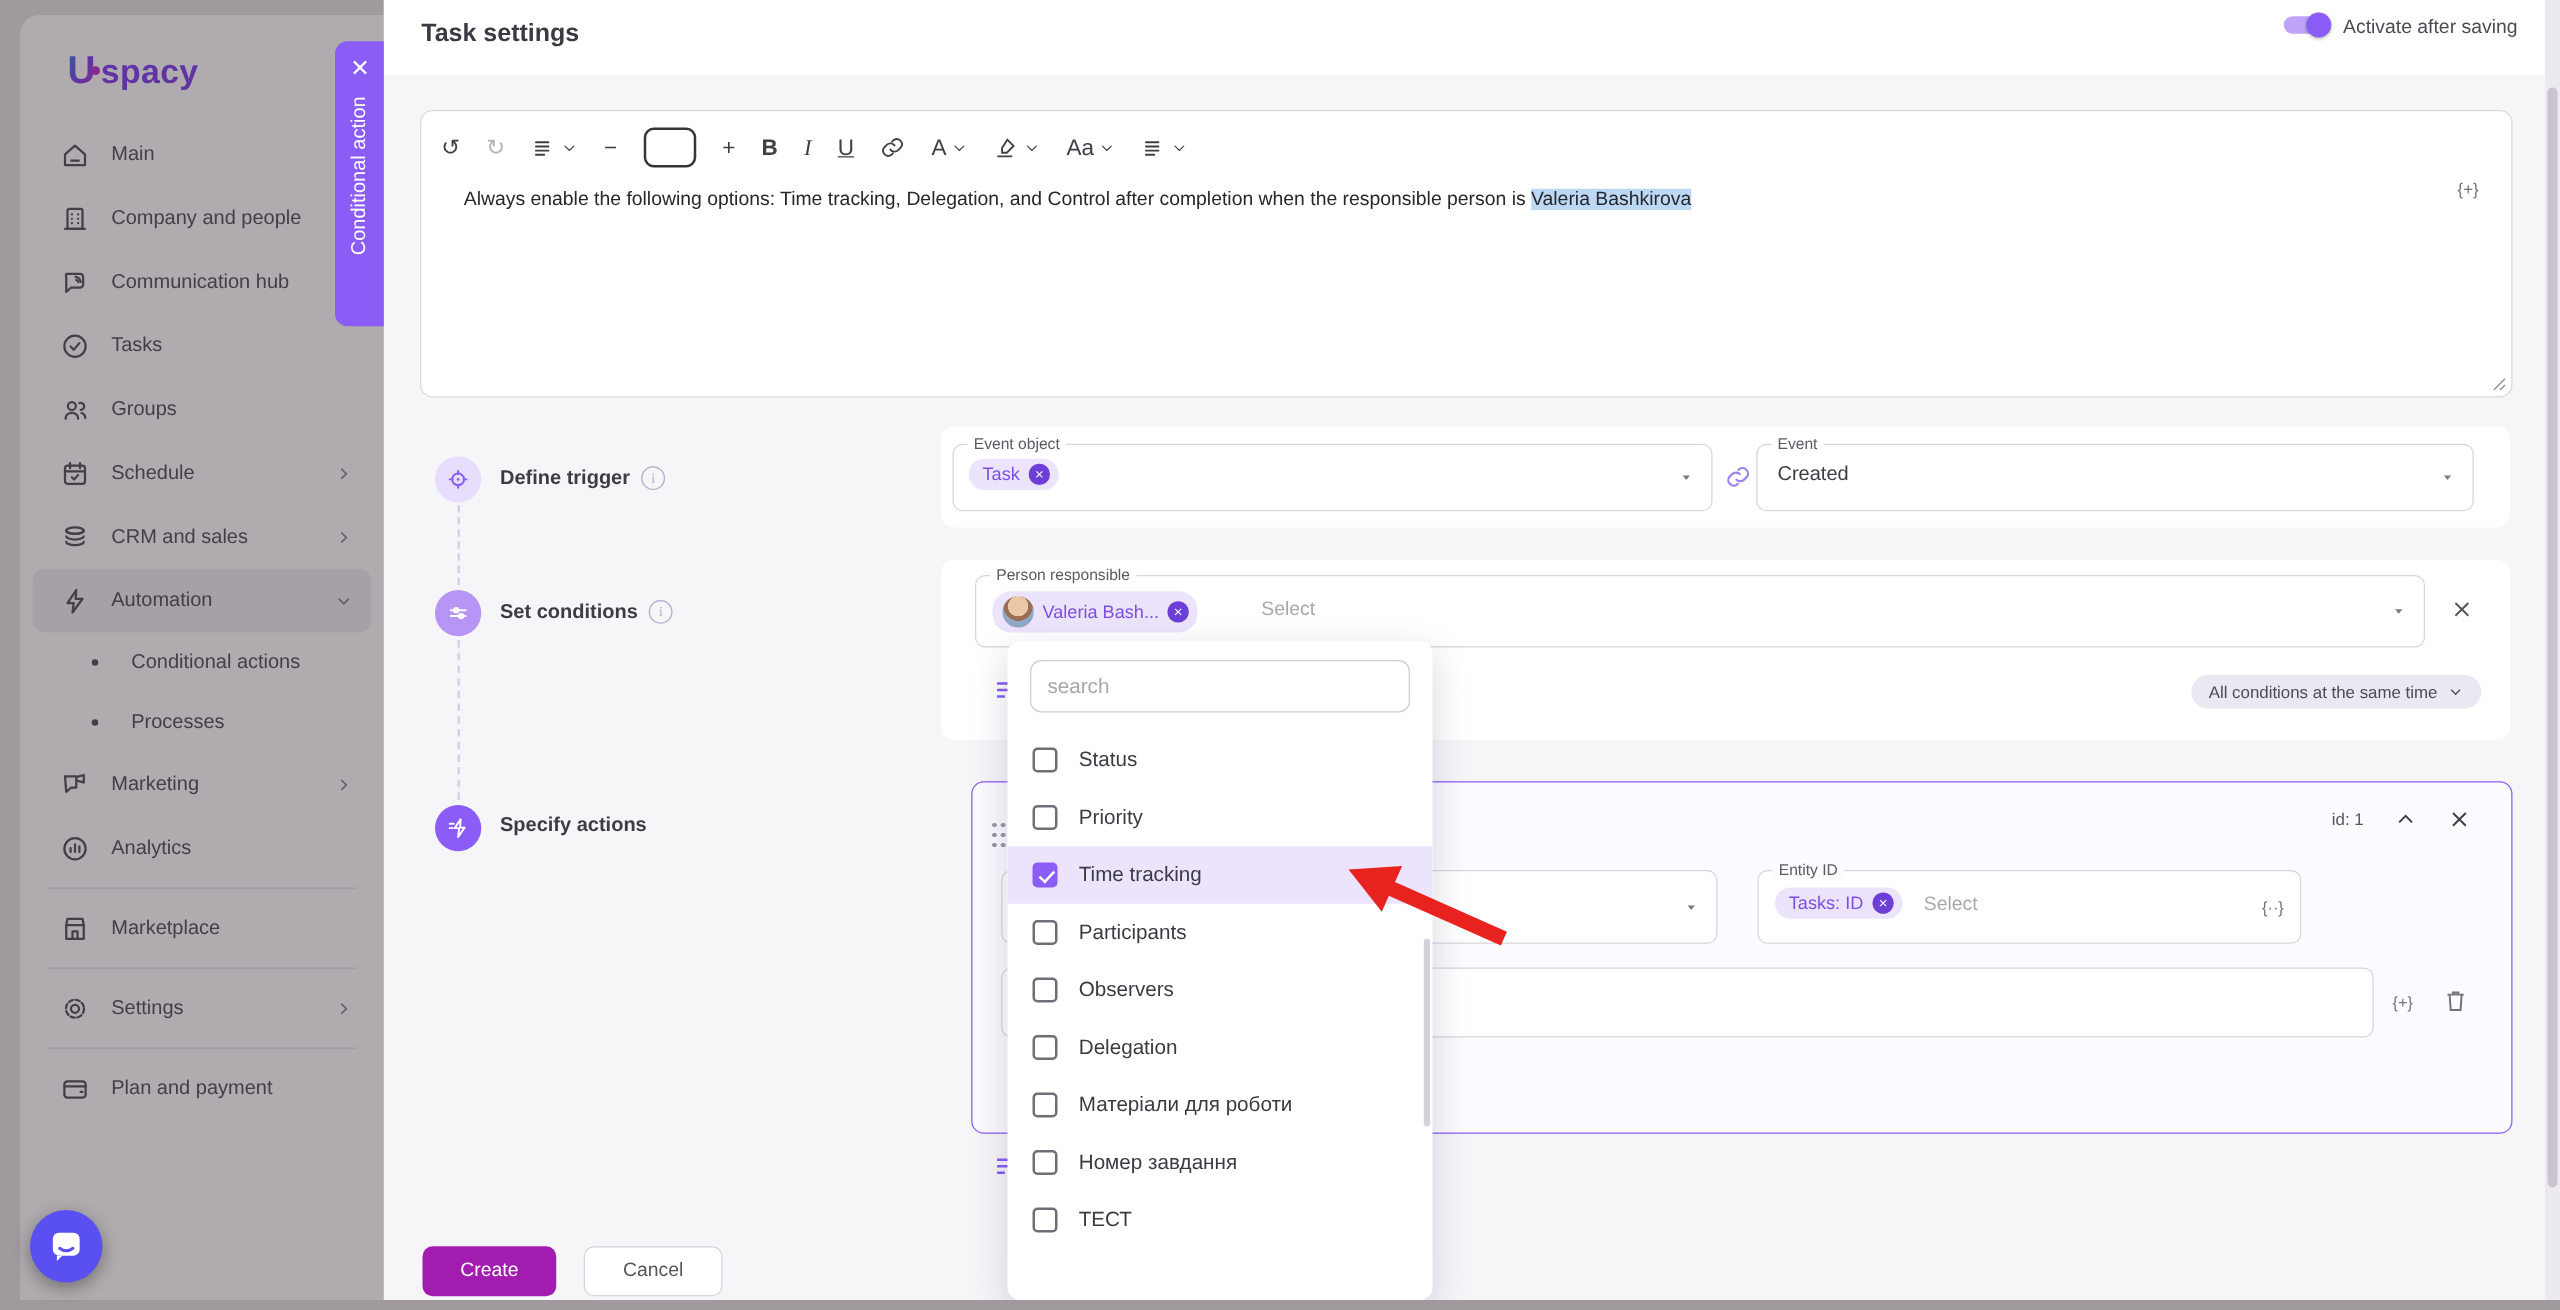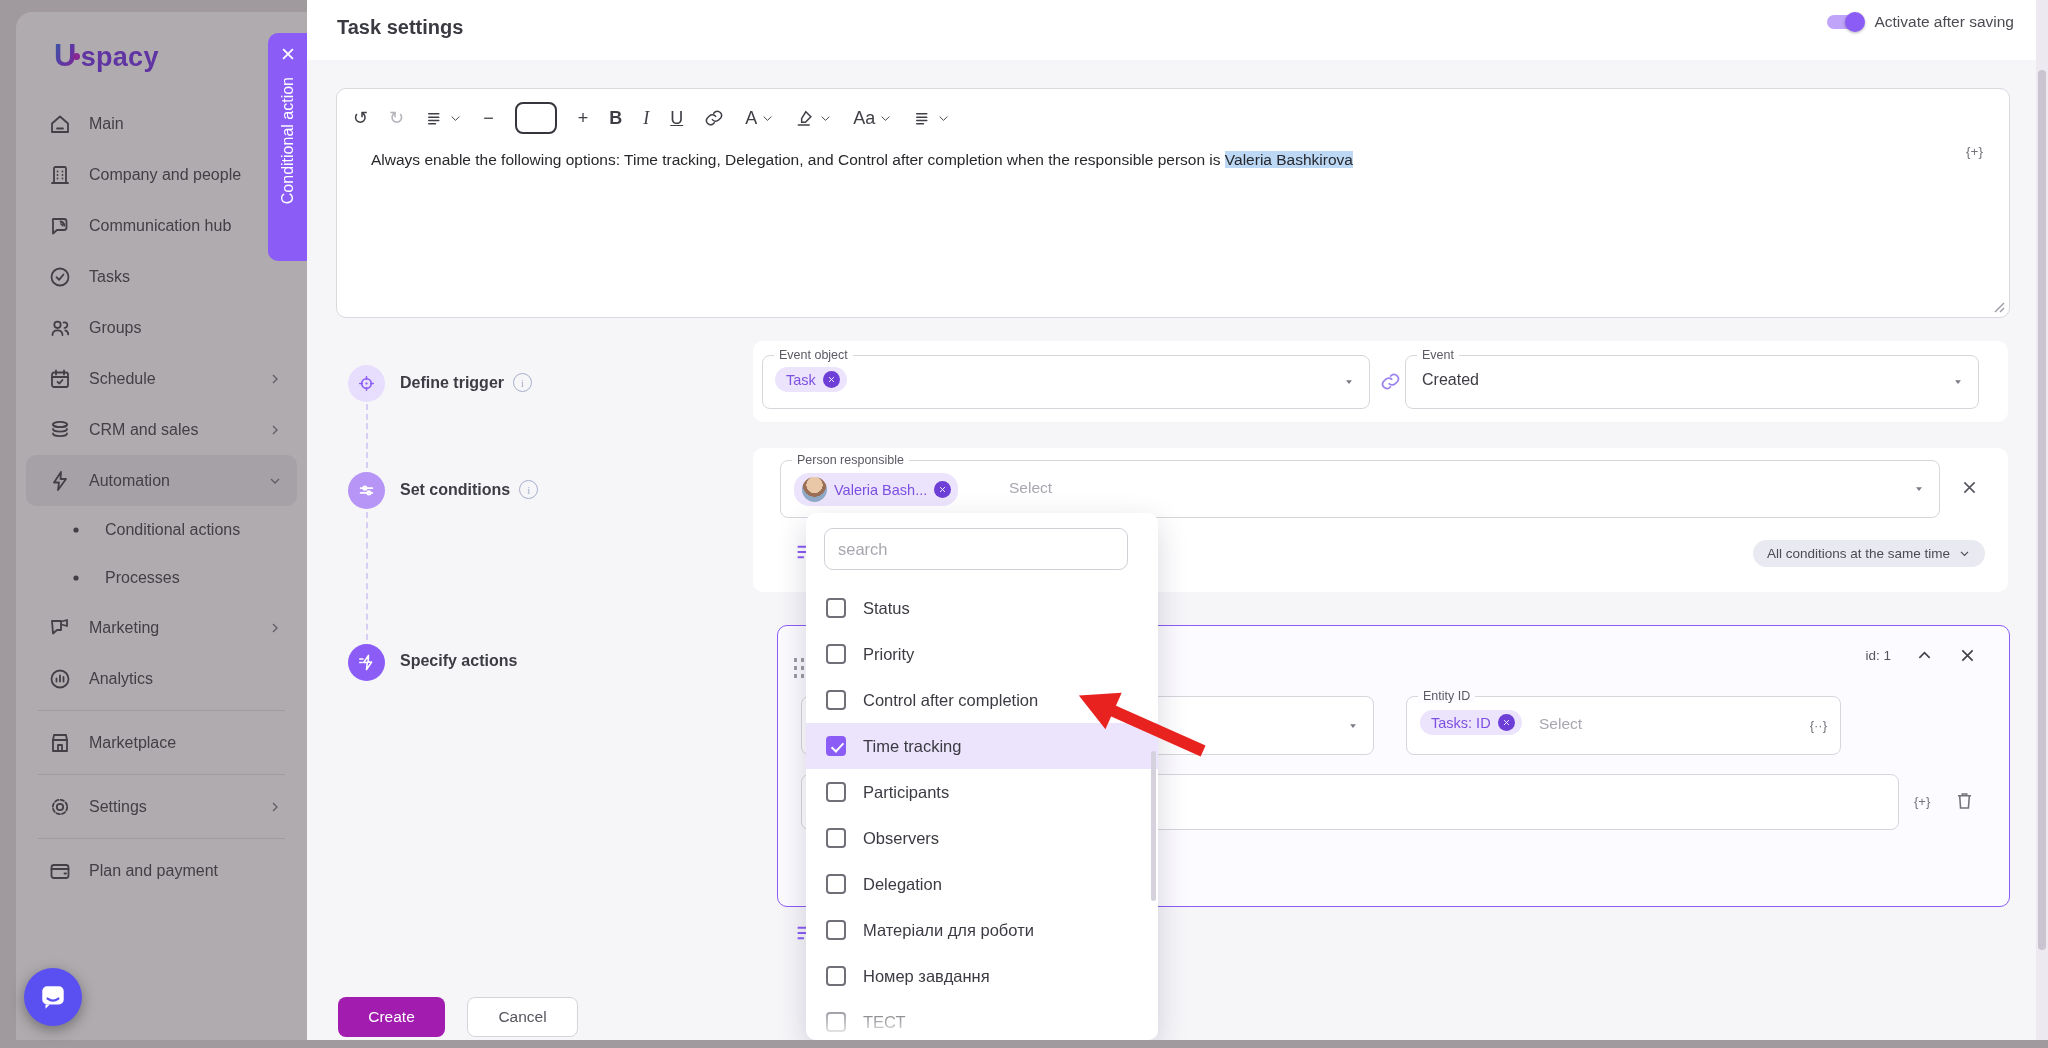--- a/index.html
+++ b/index.html
@@ -32,21 +32,21 @@
   
   .side-tab{position:absolute;left:268px;top:33px;width:39px;height:216px;background:#8b5cf6;border-radius:10px 0 0 10px;
     z-index:12;display:flex;flex-direction:column;align-items:center;padding-top:12px;cursor:pointer;}
   .tab-x{width:18px;height:18px;stroke:#fff;stroke-width:2.4;fill:none;}
   .tab-label{writing-mode:vertical-rl;transform:rotate(180deg);color:#fff;font-size:16px;margin-top:14px;white-space:nowrap;}
 
   
   .modal{position:absolute;left:307px;top:0;width:1741px;height:1040px;background:#f6f6f9;z-index:10;overflow:hidden;}
   .topbar{position:absolute;left:0;top:0;right:0;height:60px;background:#fff;}
   .title{position:absolute;left:30px;top:16px;font-size:20px;font-weight:700;color:#3a3a42;}
-  .activate{position:absolute;right:34px;top:13px;display:flex;align-items:center;gap:13px;}
+  .activate{position:absolute;right:34px;top:13px;display:flex;align-items:flex-start;gap:13px;}
   .switch{position:relative;width:34px;height:14px;border-radius:8px;background:#bfa4f9;cursor:pointer;}
   .switch .knob{position:absolute;right:-4px;top:-3px;width:20px;height:20px;border-radius:50%;background:#8b5cf6;box-shadow:0 1px 3px rgba(0,0,0,.3);}
   .activate-label{font-size:15.5px;color:#4b4b52;}
 
   
   .vtrack{position:absolute;right:0;top:0;width:12px;height:1040px;background:#eceaf0;}
   .vthumb{position:absolute;right:2px;top:70px;width:8px;height:880px;border-radius:4px;background:#c9c4d0;}
 
   
   .rte{position:absolute;left:29px;top:88px;width:1672px;height:228px;background:#fff;border:1px solid #d9d9de;border-radius:10px;}
@@ -107,21 +107,21 @@
   .in-row2{position:absolute;left:23px;top:148px;width:1096px;height:54px;background:#fff;border:1px solid #d6d6dc;border-radius:8px;}
   .trash{position:absolute;width:21px;height:21px;stroke:#73737b;stroke-width:1.8;fill:none;cursor:pointer;}
 
   
   .btn{position:absolute;top:997px;height:40px;border-radius:8px;font-size:15.5px;display:flex;align-items:center;justify-content:center;cursor:pointer;border:none;font-family:inherit;}
   .btn-create{left:31px;width:107px;background:#a21caf;color:#fff;}
   .btn-cancel{left:160px;width:111px;background:#fff;border:1px solid #d4d4da;color:#55555e;}
 
   
   .dropdown{position:absolute;left:499px;top:513px;width:340px;height:527px;background:#fff;border-radius:10px;
-    box-shadow:0 10px 30px rgba(40,30,70,.18);z-index:30;overflow:hidden;padding-left:12px;}
+    box-shadow:0 10px 30px rgba(40,30,70,.18);z-index:30;overflow:hidden;}
   .search{position:absolute;left:18px;top:15px;width:276px;height:40px;border:1px solid #cfcfd6;border-radius:9px;
     padding:0 13px;font-size:16.5px;color:#3c3c44;font-family:inherit;outline:none;background:#fff;}
   .search::placeholder{color:#a7a7b0;}
   .dd-list{position:absolute;left:0;top:72px;right:0;}
   .dd-item{display:flex;align-items:center;gap:17px;height:46px;padding:0 20px;cursor:pointer;}
   .dd-item.checked{background:#ece3fc;}
   .box{width:20px;height:20px;border:2px solid #6f6f78;border-radius:4px;box-sizing:border-box;position:relative;flex:none;}
   .dd-item.checked .box{background:#8b5cf6;border-color:#8b5cf6;}
   .dd-item.checked .box::after{content:"";position:absolute;left:6px;top:2px;width:5px;height:10px;
     border-right:2.4px solid #fff;border-bottom:2.4px solid #fff;transform:rotate(43deg);}
@@ -605,24 +605,20 @@
       <div class="dd-list">
 
       <div class="dd-item">
             <span class="box"></span>
             <span class="dd-label">Status</span>
           </div>
           <div class="dd-item">
             <span class="box"></span>
             <span class="dd-label">Priority</span>
           </div>
-          <div class="dd-item">
-            <span class="box"></span>
-            <span class="dd-label">Control after completion</span>
-          </div>
           <div class="dd-item checked">
             <span class="box"></span>
             <span class="dd-label">Time tracking</span>
           </div>
           <div class="dd-item">
             <span class="box"></span>
             <span class="dd-label">Participants</span>
           </div>
           <div class="dd-item">
             <span class="box"></span>

